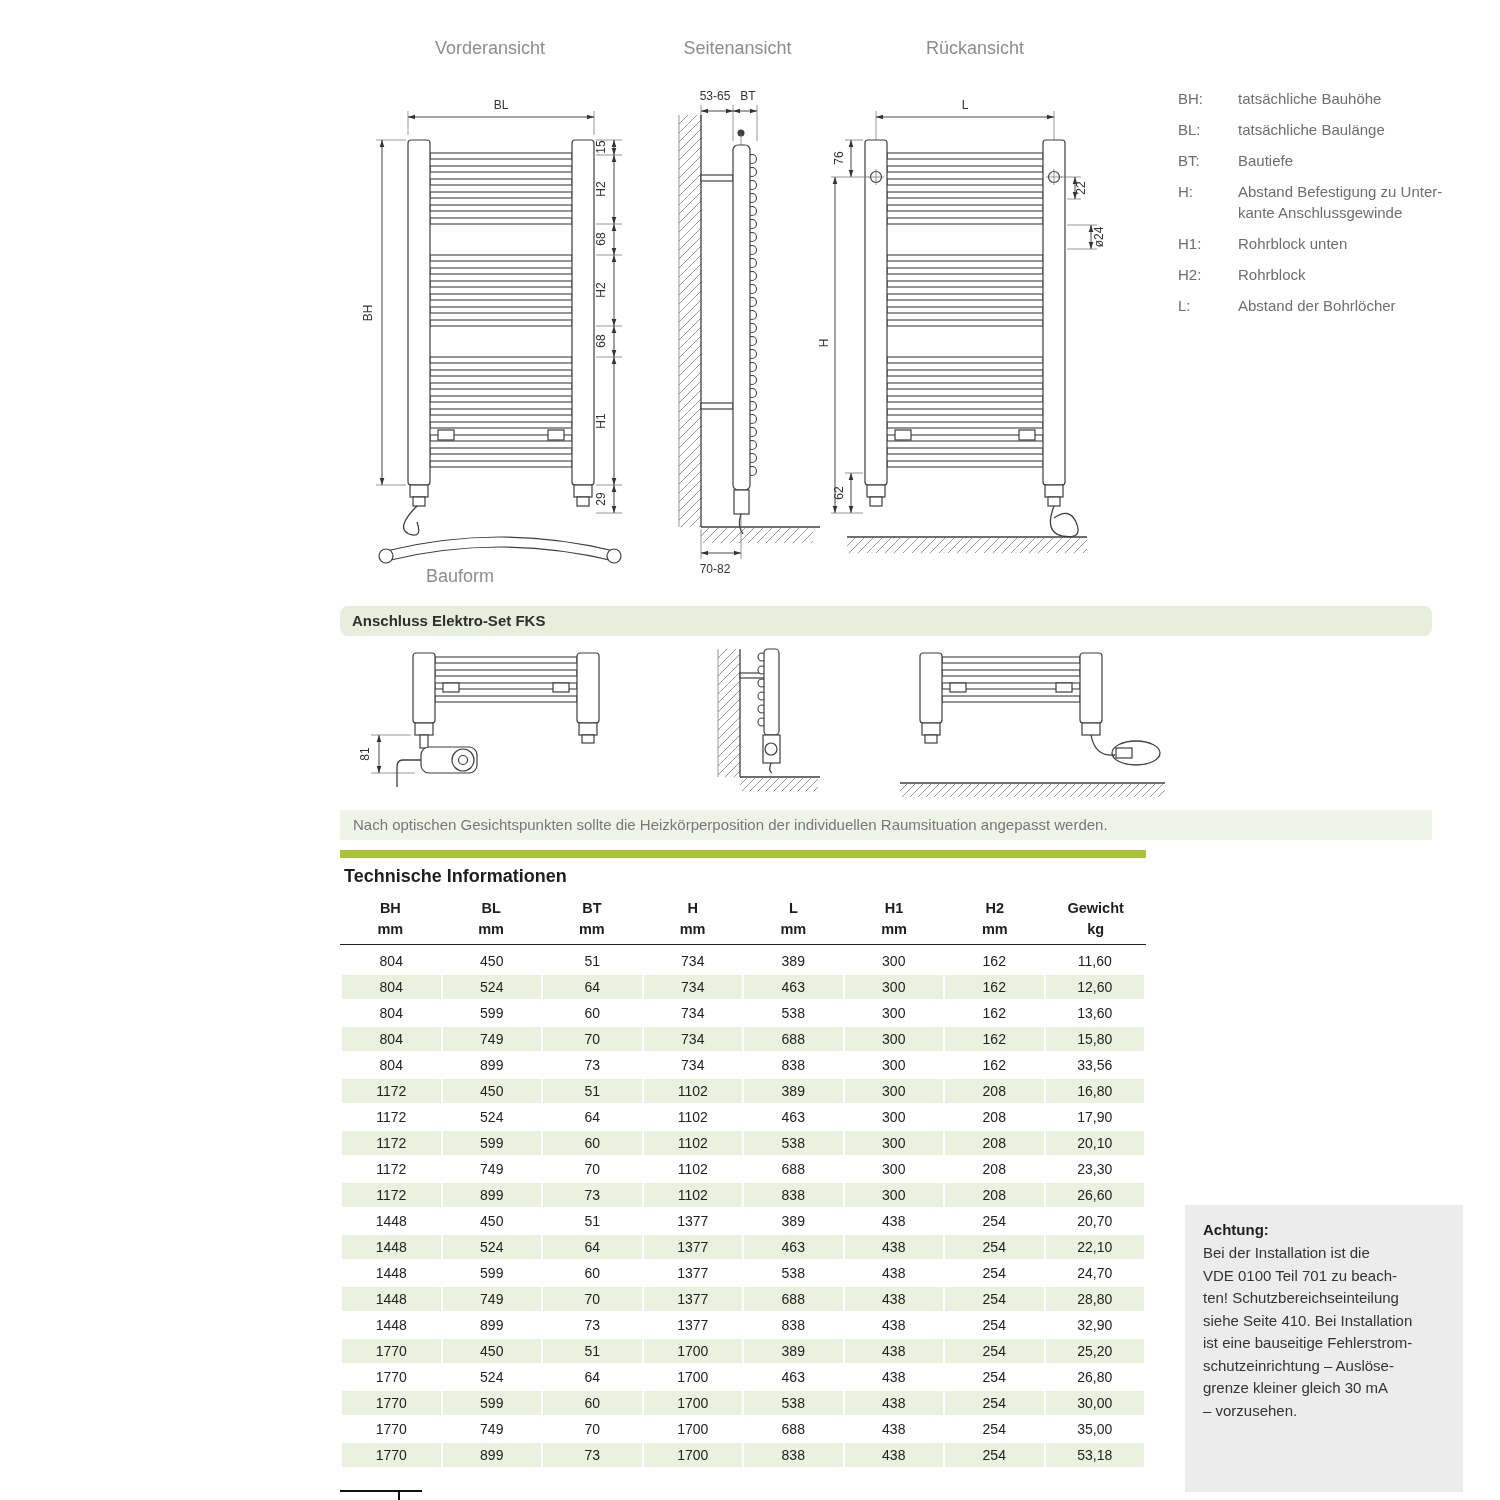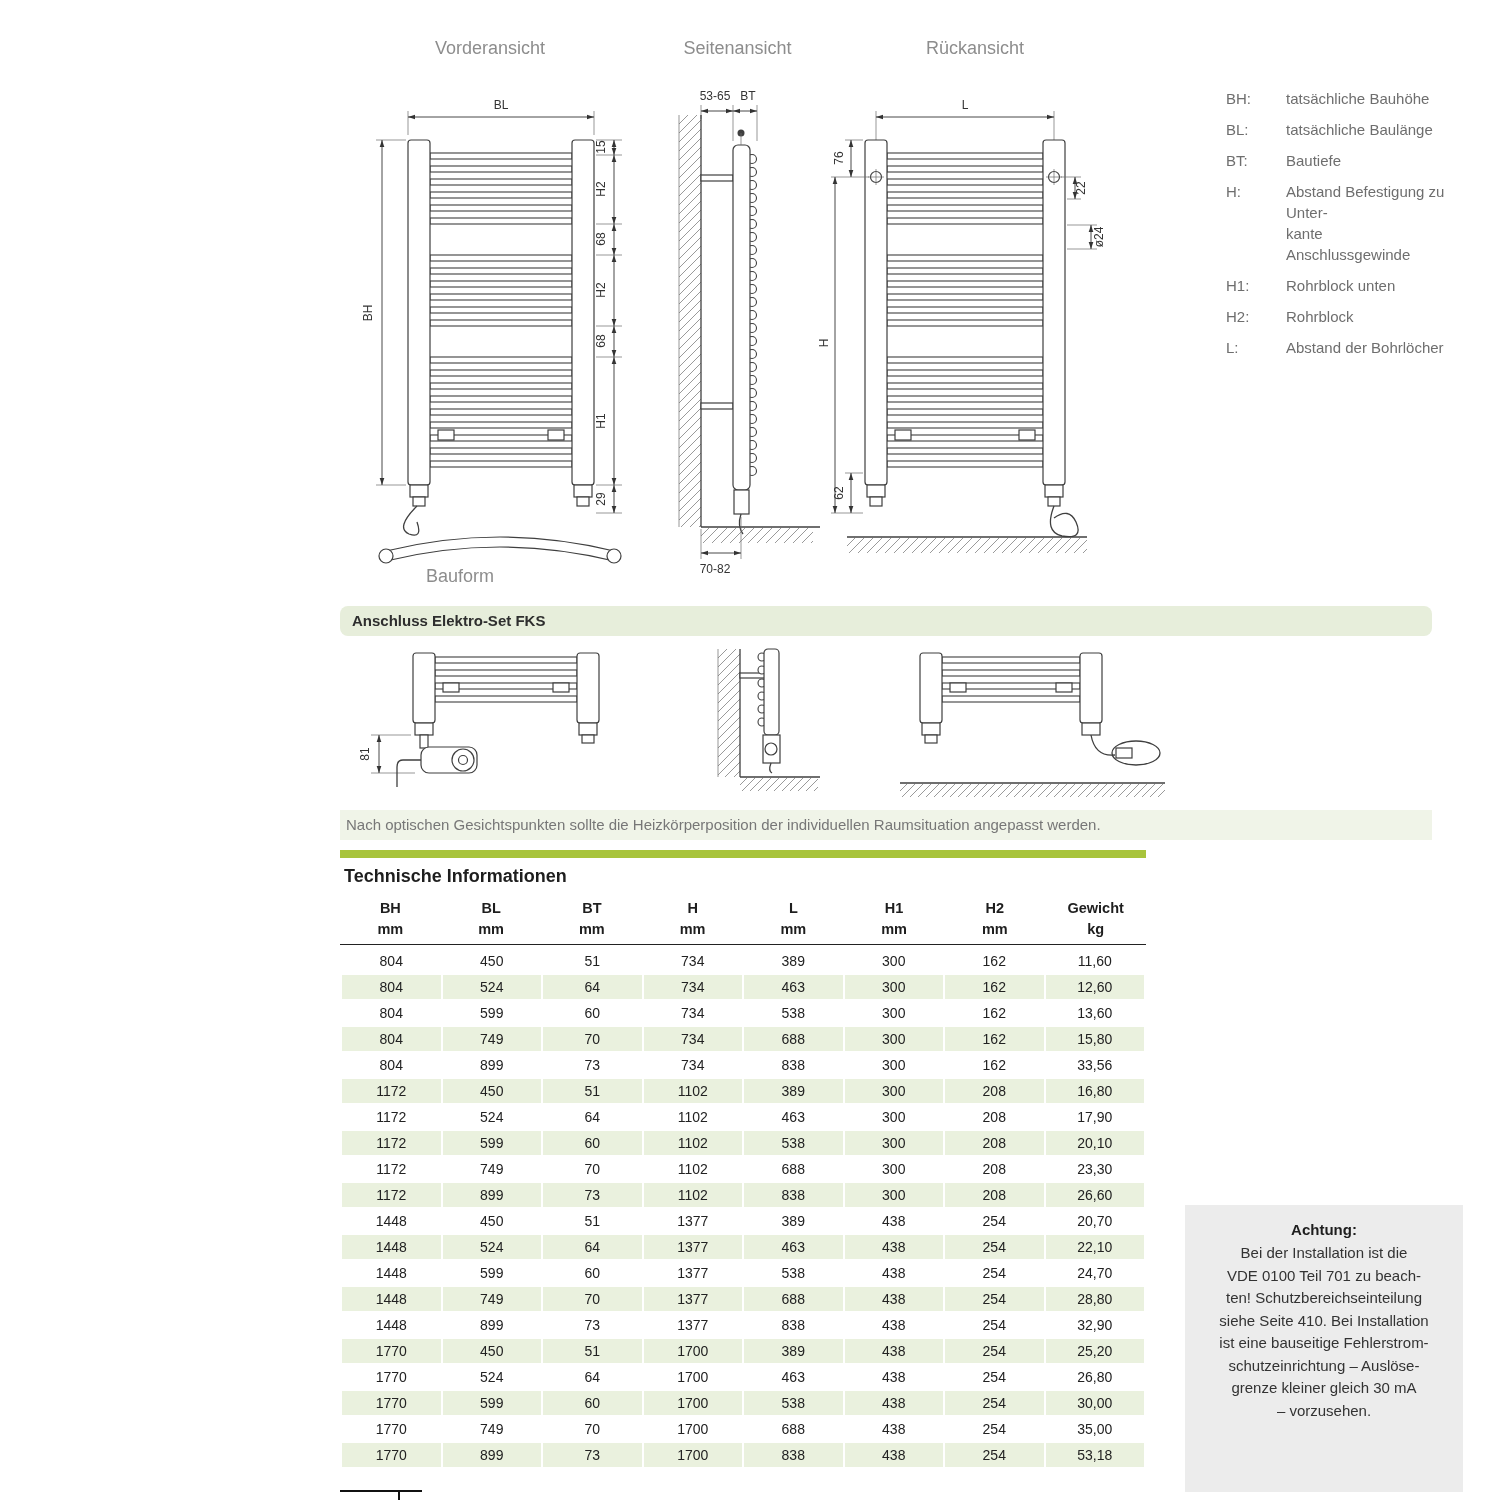--- a/index.html
+++ b/index.html
@@ -15,41 +15,41 @@
   .thin{stroke:#6b6b6b;stroke-width:0.7;fill:none;}
   svg text{font-family:"Liberation Sans",sans-serif;font-size:12px;fill:#333;}
   g[data-dim] line{stroke:#333;stroke-width:0.9;}
   g[data-dim] polygon{fill:#333;}
   g[data-hatch] line{stroke:#6e6e6e;stroke-width:0.7;}
   g[data-rungs] rect{fill:#fff;stroke:#3f3f3f;stroke-width:1.1;}
   g[data-bumps] circle{fill:#fff;stroke:#3f3f3f;stroke-width:1.1;}
   
   .legend{position:absolute;font-size:15px;color:#6e6e6e;}
   .legend-item{display:flex;margin-bottom:10px;line-height:21px;}
-  .legend-key{width:60px;flex:none;margin-left:48px;}
+  .legend-key{width:60px;flex:none;}
   .legend-text{white-space:pre-line;}
   
   .elektro-band{position:absolute;left:340px;top:606px;width:1092px;height:30px;
     background:#e7eedb;font-size:15px;font-weight:bold;color:#2e2e2e;
     line-height:30px;padding-left:12px;border-radius:8px;}
   .elektro-note{position:absolute;left:340px;top:810px;width:1092px;height:30px;
-    background:#f0f4e8;font-size:15px;color:#777;line-height:30px;padding-left:6px;}
+    background:#f0f4e8;font-size:15px;color:#777;line-height:30px;padding-left:13px;}
   
   .green-bar{position:absolute;left:340px;top:850px;width:806px;height:8px;background:#a8c43c;}
   .tech-title{position:absolute;left:344px;top:866px;font-size:18px;font-weight:bold;color:#1e1e1e;text-align:center;}
   .tbl-wrap{position:absolute;left:340px;top:898px;width:806px;}
   .tbl-head{display:grid;grid-template-columns:repeat(8,1fr);}
   .tbl-head span{text-align:center;font-weight:bold;font-size:14.5px;color:#1e1e1e;line-height:21px;}
   .head-rule{border-top:1.5px solid #222;margin-top:4px;}
   table.tech{width:100%;border-collapse:separate;border-spacing:2px 2px;table-layout:fixed;margin-top:2px;}
   table.tech td{text-align:center;font-size:14px;height:24px;color:#222;}
   table.tech tr.striped td{background:#eaf1de;}
   
   .warning-box{position:absolute;left:1185px;top:1205px;width:278px;min-height:287px;
-    background:#ececec;padding:16px 18px;font-size:15px;color:#333;text-align:center;}
+    background:#ececec;padding:16px 18px;font-size:15px;color:#333;}
   .warning-title{font-weight:bold;margin-bottom:4px;color:#1e1e1e;}
   .warning-text{white-space:pre-line;line-height:1.5;}
   .cut-line{position:absolute;left:340px;top:1490px;width:82px;height:2px;background:#111;}
   .cut-tick{position:absolute;left:398px;top:1490px;width:2px;height:10px;background:#111;}
 </style>
 </head>
 <body>
 
 <div class="page">
 

